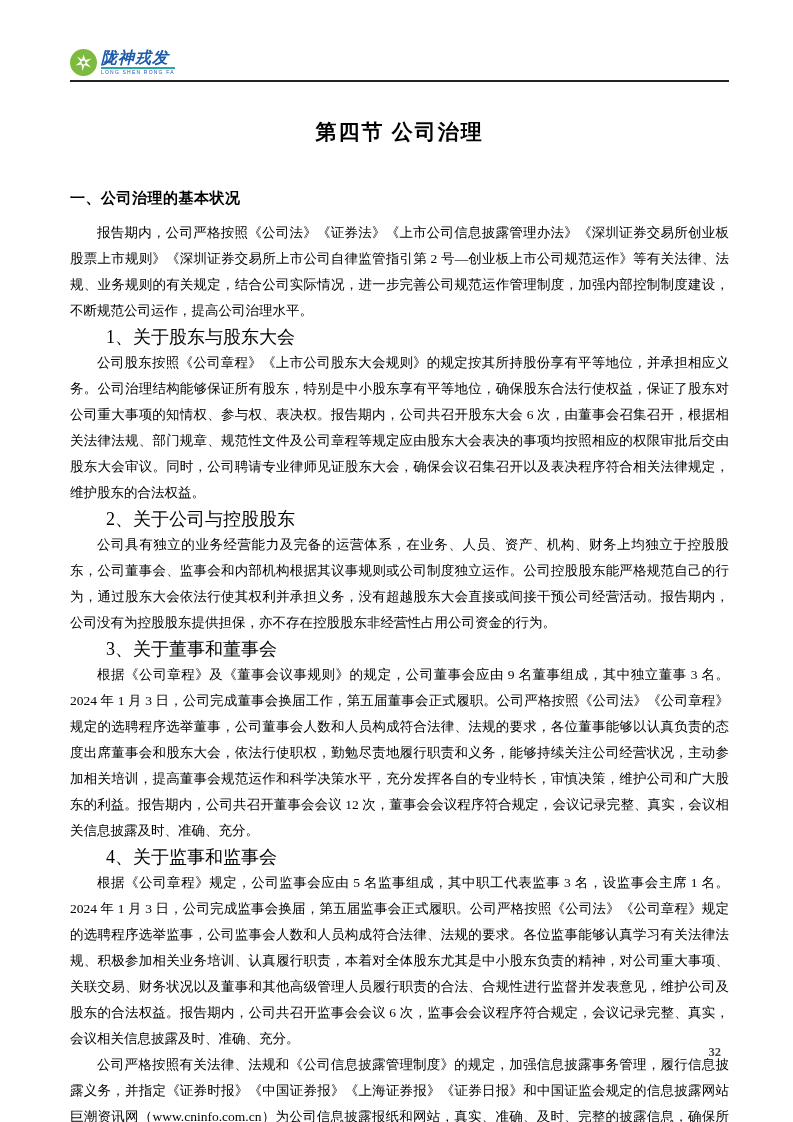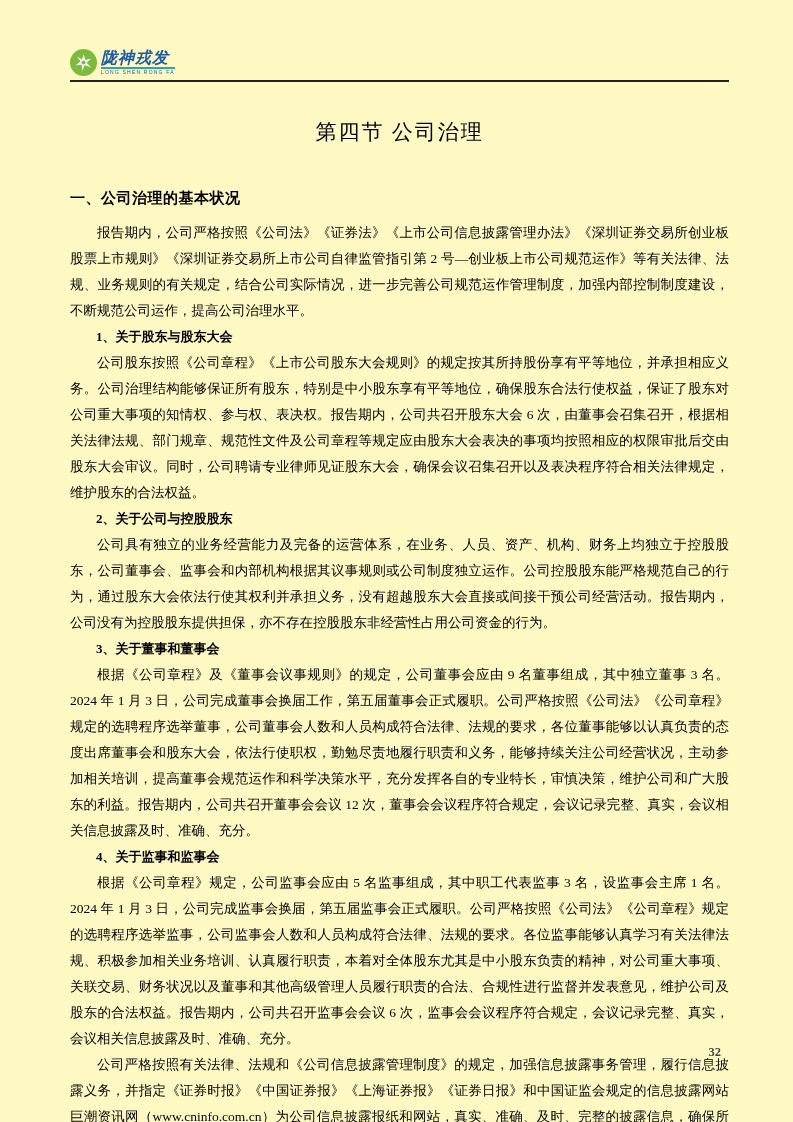--- a/index.html
+++ b/index.html
@@ -3,21 +3,21 @@
 <meta charset="utf-8">
 <style>
   * { margin: 0; padding: 0; box-sizing: border-box; }
   html, body { background: #e8e8e8; }
   body { font-family: "Liberation Serif", "DejaVu Serif", serif; }
   .page {
     position: relative;
     width: 793px;
     height: 1122px;
     margin: 0 auto;
-    background: #fef9c3;
+    background: #ffffff;
     color: #000;
     overflow: hidden;
   }
   .page-inner {
     padding: 46px 64px 0 70px;
   }
   
   .hdr {
     display: flex;
     align-items: flex-end;
@@ -56,41 +56,41 @@
   }
   .hdr-rule {
     border: none;
     border-top: 2.5px solid #222;
     margin-top: 4px;
   }
   
   .doc-title {
     text-align: center;
     font-size: 21px;
-    font-weight: normal;
+    font-weight: bold;
     letter-spacing: 2px;
     margin-top: 36px;
   }
   .sec-heading {
     font-size: 15px;
     font-weight: bold;
     margin-top: 43px;
     letter-spacing: 0.5px;
   }
   .body-text {
     margin-top: 12px;
     font-size: 13.5px;
     line-height: 26px;
     text-align: justify;
   }
   .para { text-indent: 2em; }
   .sub-heading {
-    font-weight: bold;
+    font-weight: normal;
     text-indent: 2em;
-    font-size: 13px;
+    font-size: 18px;
     line-height: 26px;
   }
   
   .page-num {
     position: absolute;
     right: 72px;
     bottom: 62px;
     font-size: 12.5px;
     color: #444;
     font-weight: bold;

